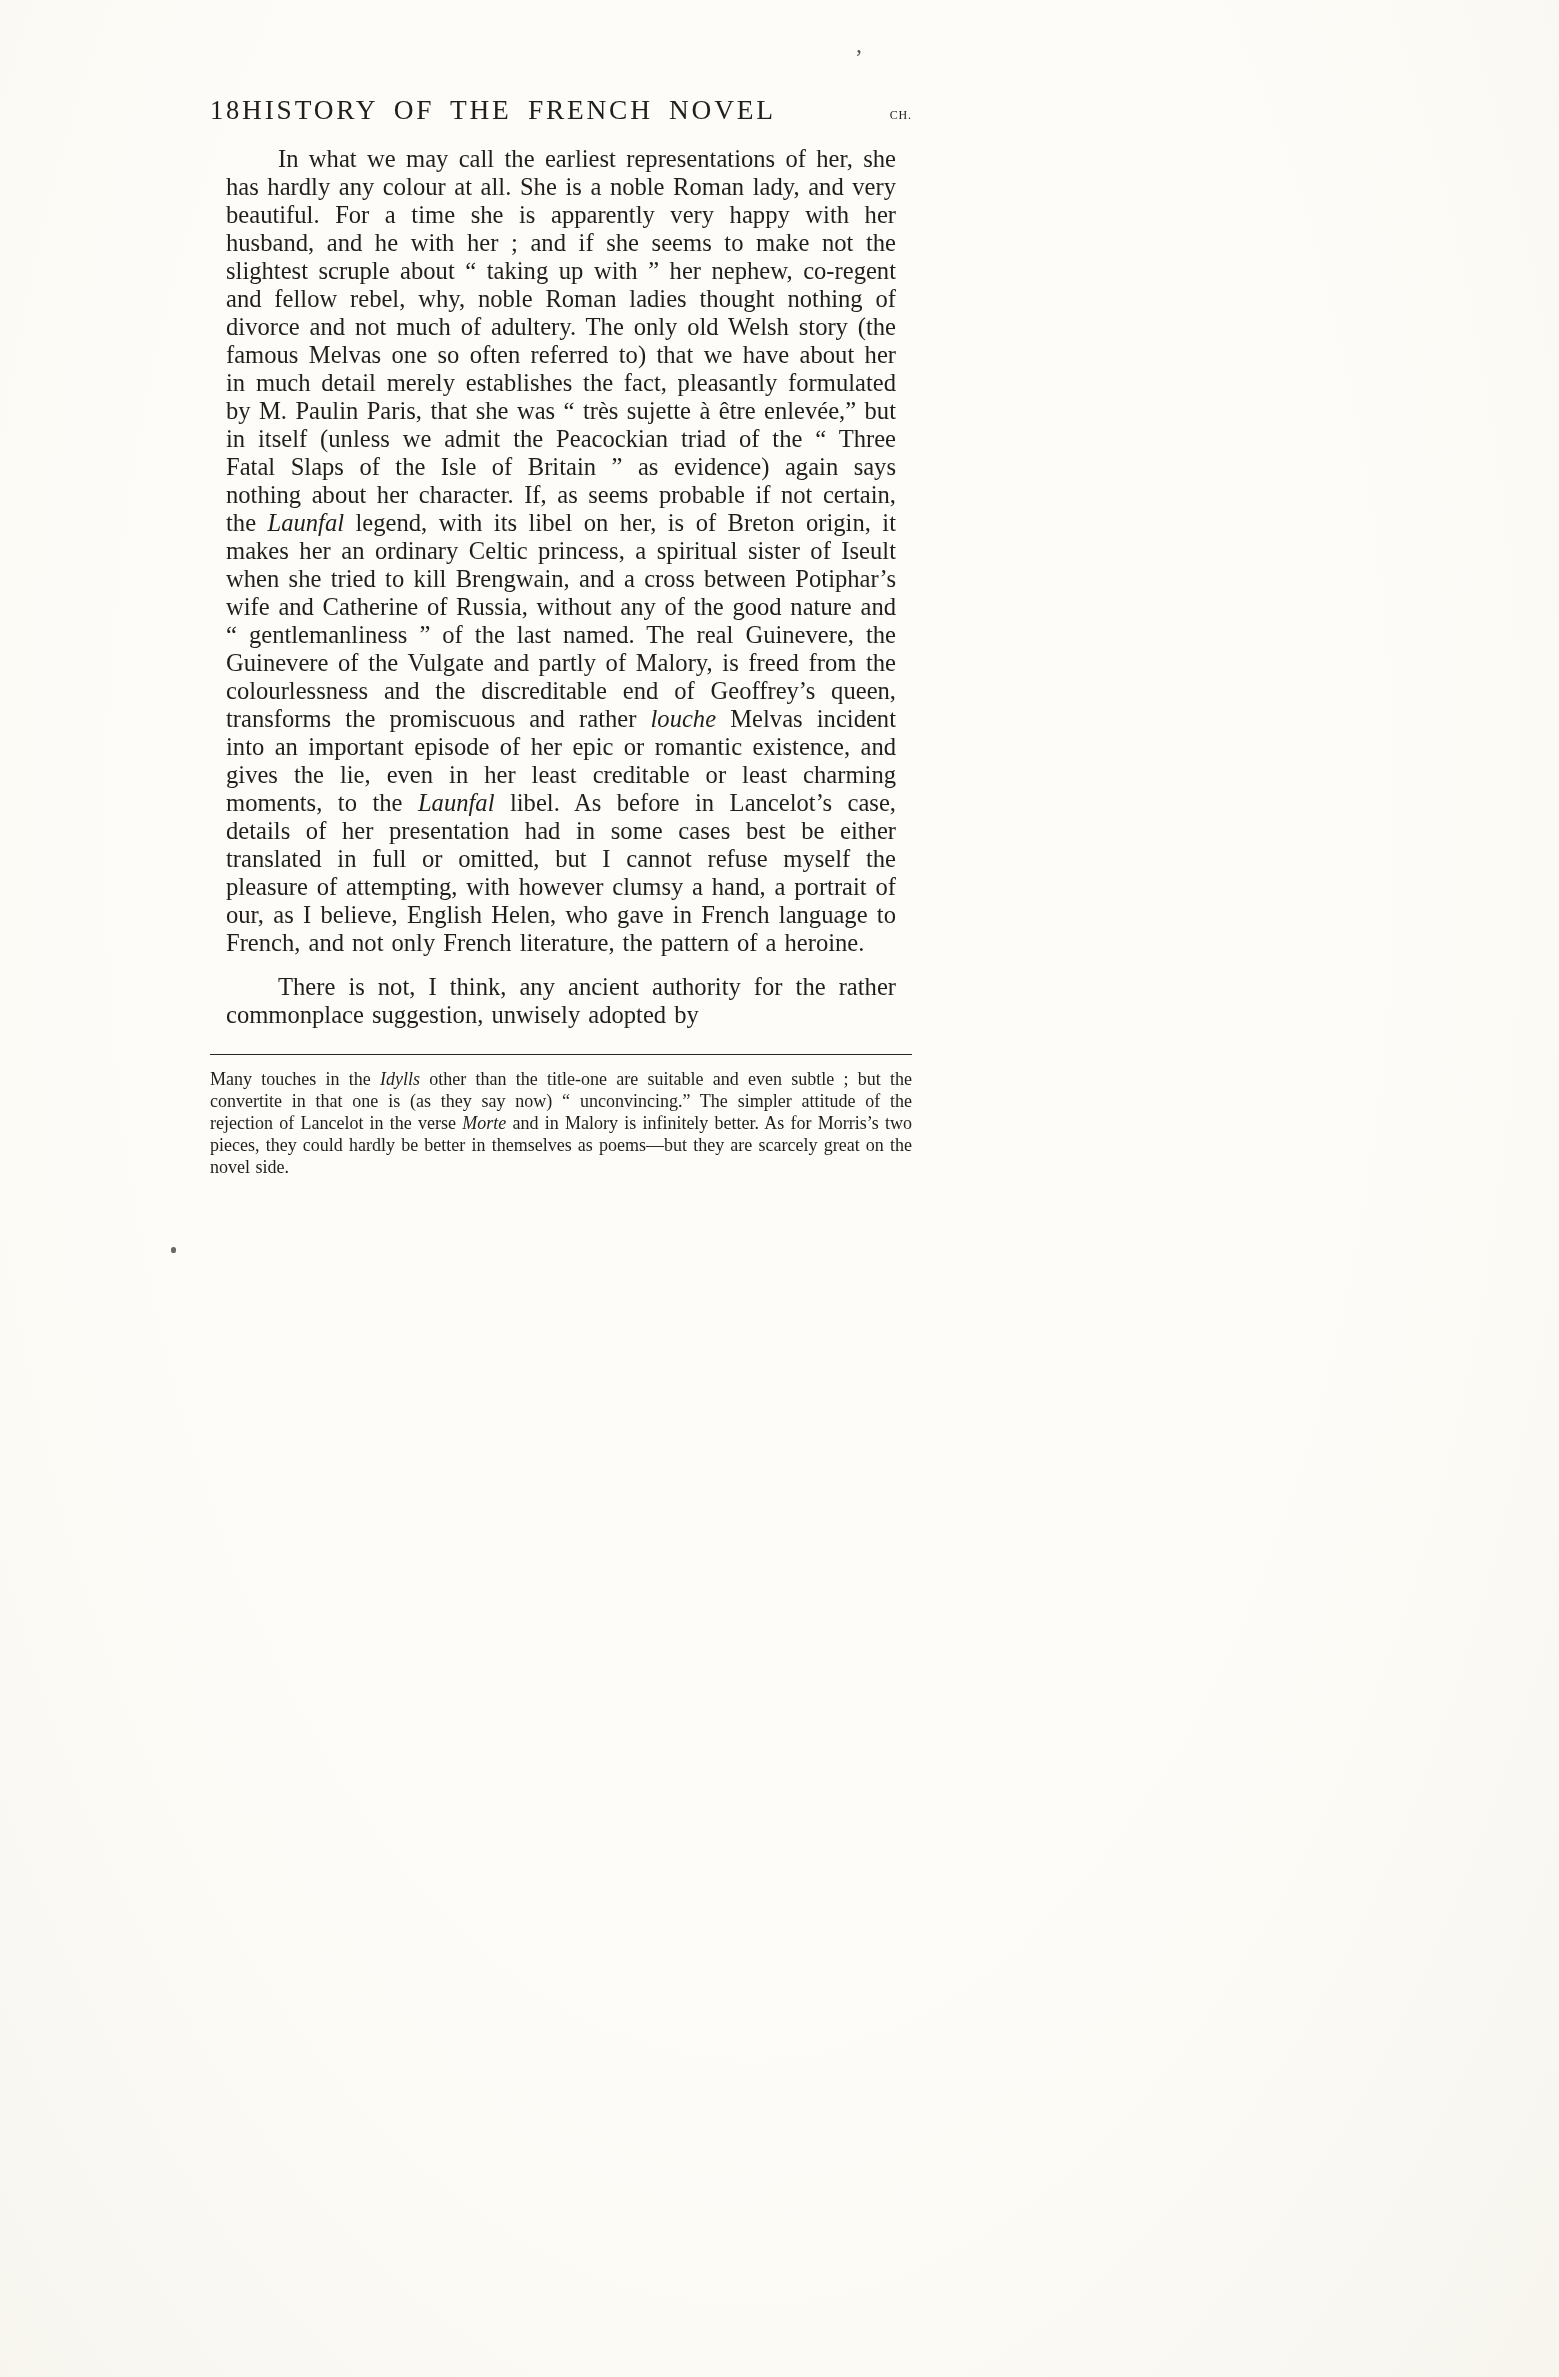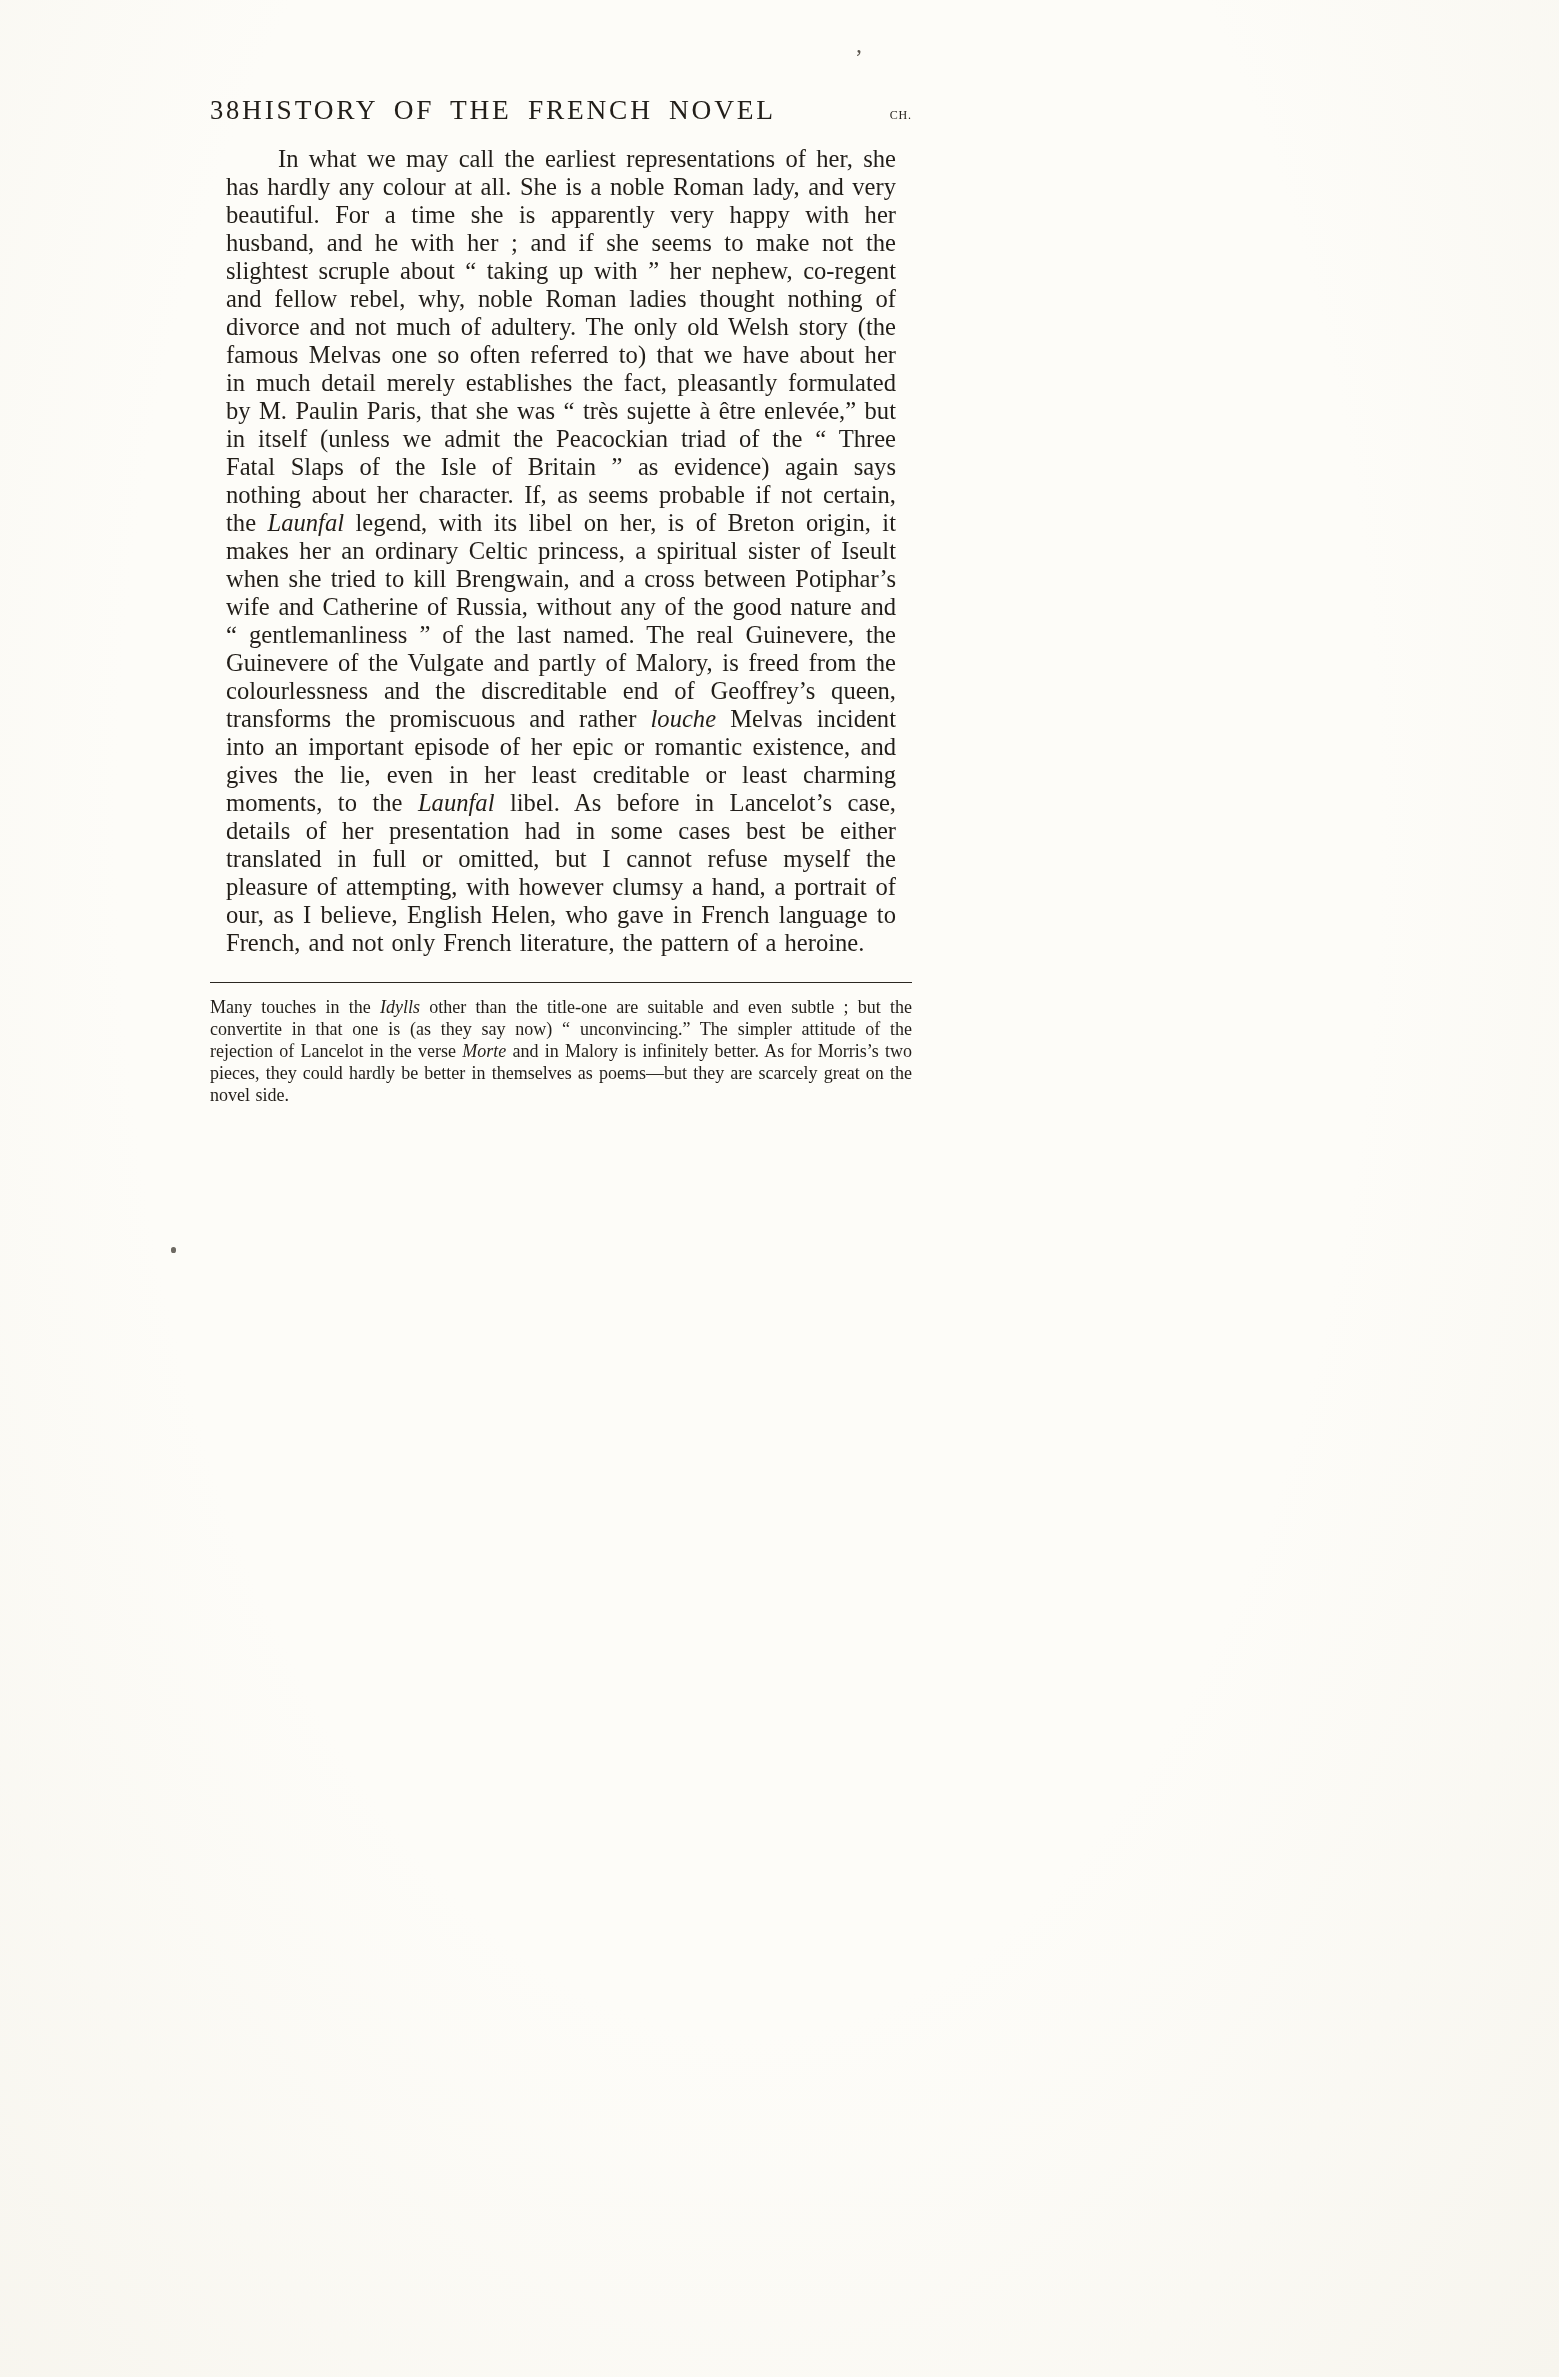--- a/index.html
+++ b/index.html
@@ -87,27 +87,28 @@
 </head>
 <body>
 
 <div class="page">
 
   <div class="artifact-top">’</div>
 
   <div class="content">
 
     <div class="header">
-      <span class="pagenum">38</span>
+      <span class="pagenum">18</span>
       <span class="title">HISTORY OF THE FRENCH NOVEL</span>
       <span class="ch">CH.</span>
     </div>
 
     <div class="body-text">
       <p class="para"><span>In what we may call the earliest representations of her, she has hardly any colour at all. She is a noble Roman lady, and very beautiful. For a time she is apparently very happy with her husband, and he with her ; and if she seems to make not the slightest scruple about “ taking up with ” her nephew, co-regent and fellow rebel, why, noble Roman ladies thought nothing of divorce and not much of adultery. The only old Welsh story (the famous Melvas one so often referred to) that we have about her in much detail merely establishes the fact, pleasantly formulated by M. Paulin Paris, that she was “ très sujette à être enlevée,” but in itself (unless we admit the Peacockian triad of the “ Three Fatal Slaps of the Isle of Britain ” as evidence) again says nothing about her character. If, as seems probable if not certain, the </span><em>Launfal</em><span> legend, with its libel on her, is of Breton origin, it makes her an ordinary Celtic princess, a spiritual sister of Iseult when she tried to kill Brengwain, and a cross between Potiphar’s wife and Catherine of Russia, without any of the good nature and “ gentlemanliness ” of the last named. The real Guinevere, the Guinevere of the Vulgate and partly of Malory, is freed from the colourlessness and the discreditable end of Geoffrey’s queen, transforms the promiscuous and rather </span><em>louche</em><span> Melvas incident into an important episode of her epic or romantic existence, and gives the lie, even in her least creditable or least charming moments, to the </span><em>Launfal</em><span> libel. As before in Lancelot’s case, details of her presentation had in some cases best be either translated in full or omitted, but I cannot refuse myself the pleasure of attempting, with however clumsy a hand, a portrait of our, as I believe, English Helen, who gave in French language to French, and not only French literature, the pattern of a heroine.</span></p>
+      <p class="para"><span>There is not, I think, any ancient authority for the rather commonplace suggestion, unwisely adopted by</span></p>
     </div>
 
     <div class="fn-rule"></div>
 
     <p class="footnote"><span>Many touches in the </span><em>Idylls</em><span> other than the title-one are suitable and even subtle ; but the convertite in that one is (as they say now) “ unconvincing.” The simpler attitude of the rejection of Lancelot in the verse </span><em>Morte</em><span> and in Malory is infinitely better. As for Morris’s two pieces, they could hardly be better in themselves as poems—but they are scarcely great on the novel side.</span></p>
 
   </div>
 
   <div class="speck"></div>
 

